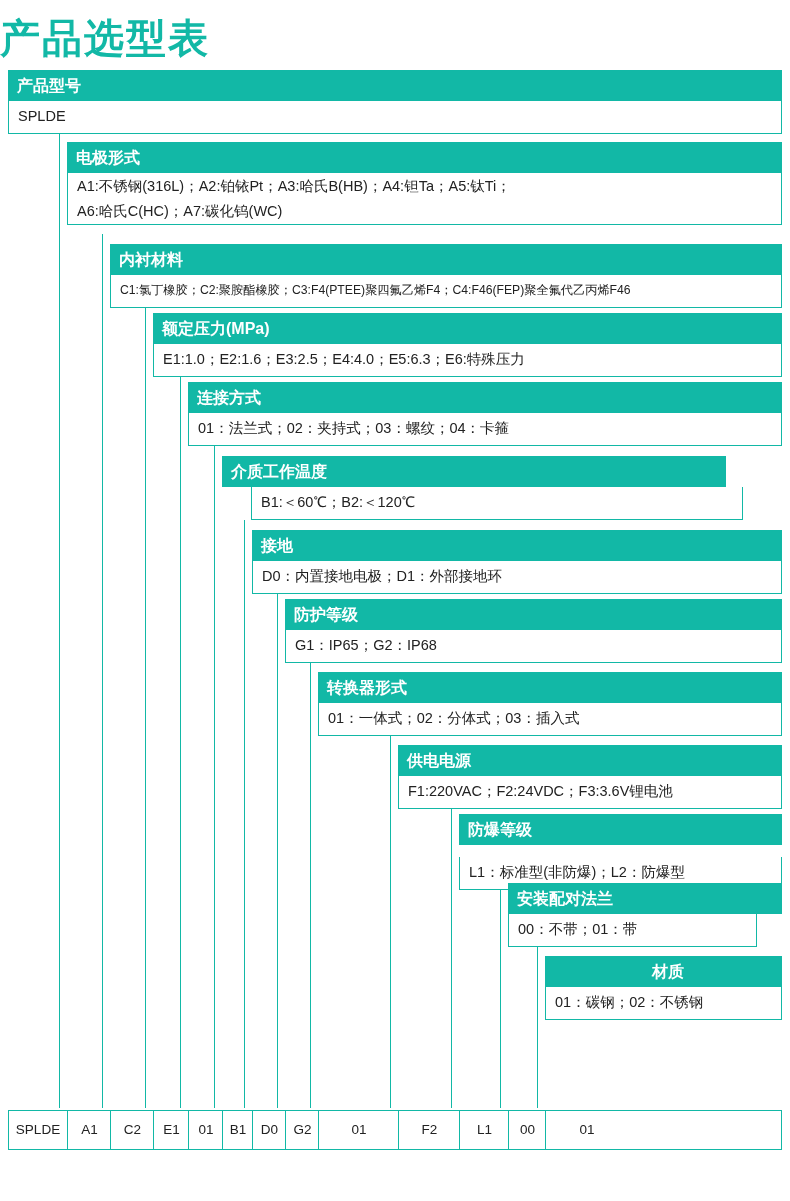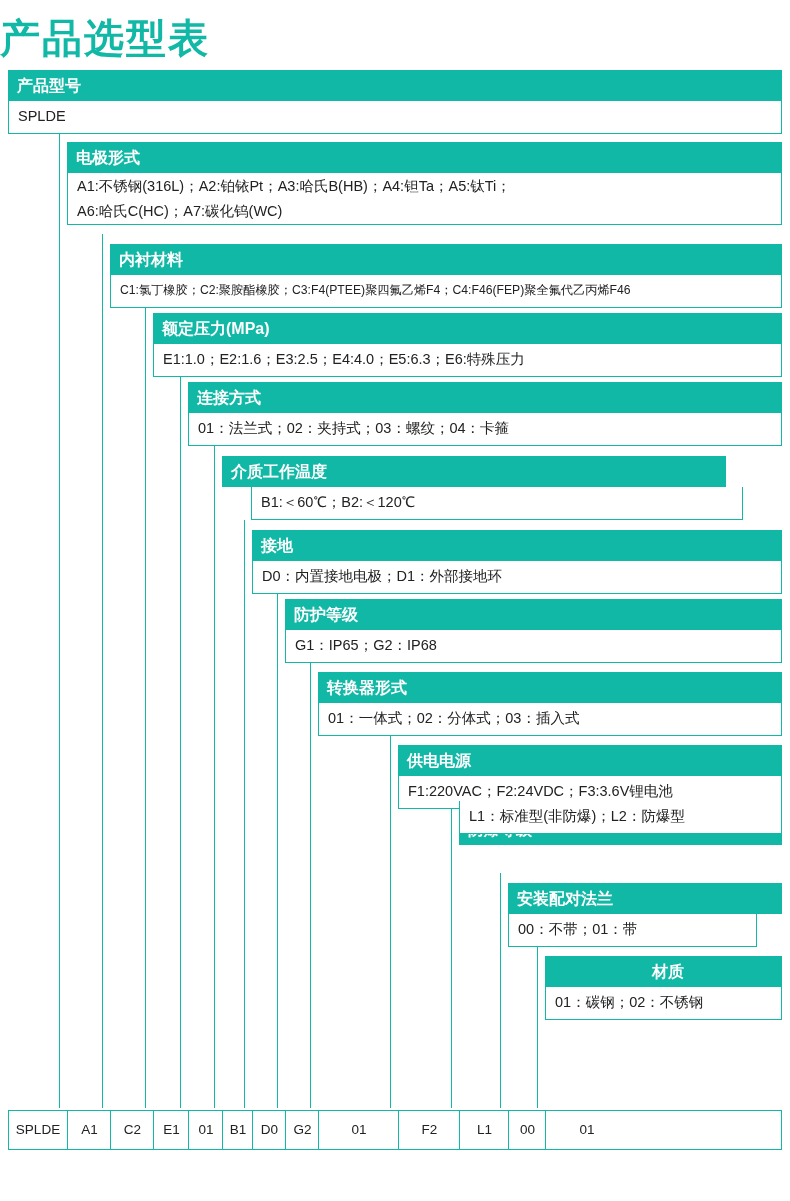--- a/index.html
+++ b/index.html
@@ -128,21 +128,21 @@
     <div class="val" style="left: 222px; top: 417px; width: 492px; margin-left: 29px;">B1:＜60℃；B2:＜120℃</div>
     <div class="hdr" style="left: 252px; top: 460px; width: 530px;">接地</div>
     <div class="val" style="left: 252px; top: 491px; width: 530px;">D0：内置接地电极；D1：外部接地环</div>
     <div class="hdr" style="left: 285px; top: 529px; width: 497px;">防护等级</div>
     <div class="val" style="left: 285px; top: 560px; width: 497px;">G1：IP65；G2：IP68</div>
     <div class="hdr" style="left: 318px; top: 602px; width: 464px;">转换器形式</div>
     <div class="val" style="left: 318px; top: 633px; width: 464px;">01：一体式；02：分体式；03：插入式</div>
     <div class="hdr" style="left: 398px; top: 675px; width: 384px;">供电电源</div>
     <div class="val" style="left: 398px; top: 706px; width: 384px;">F1:220VAC；F2:24VDC；F3:3.6V锂电池</div>
     <div class="hdr" style="left: 459px; top: 744px; width: 323px;">防爆等级</div>
-    <div class="val" style="left: 459px; top: 731px; width: 323px;">L1：标准型(非防爆)；L2：防爆型</div>
+    <div class="val" style="left: 459px; top: 787px; width: 323px;">L1：标准型(非防爆)；L2：防爆型</div>
     <div class="hdr" style="left: 508px; top: 813px; width: 274px;">安装配对法兰</div>
     <div class="val" style="left: 508px; top: 844px; width: 249px;">00：不带；01：带</div>
     <div class="hdr" style="left: 545px; top: 886px; width: 237px; text-align: center;">材质</div>
     <div class="val" style="left: 545px; top: 917px; width: 237px;">01：碳钢；02：不锈钢</div>
   </div>
 
 <div id="footer">
     <div class="fbox" style="left: 8px; width: 60px; border-left: 1px solid rgb(18, 184, 166);"></div>
     <div class="flabel" style="left: 8px; width: 60px;">SPLDE</div>
     <div class="fbox" style="left: 68px; width: 43px;"></div>

